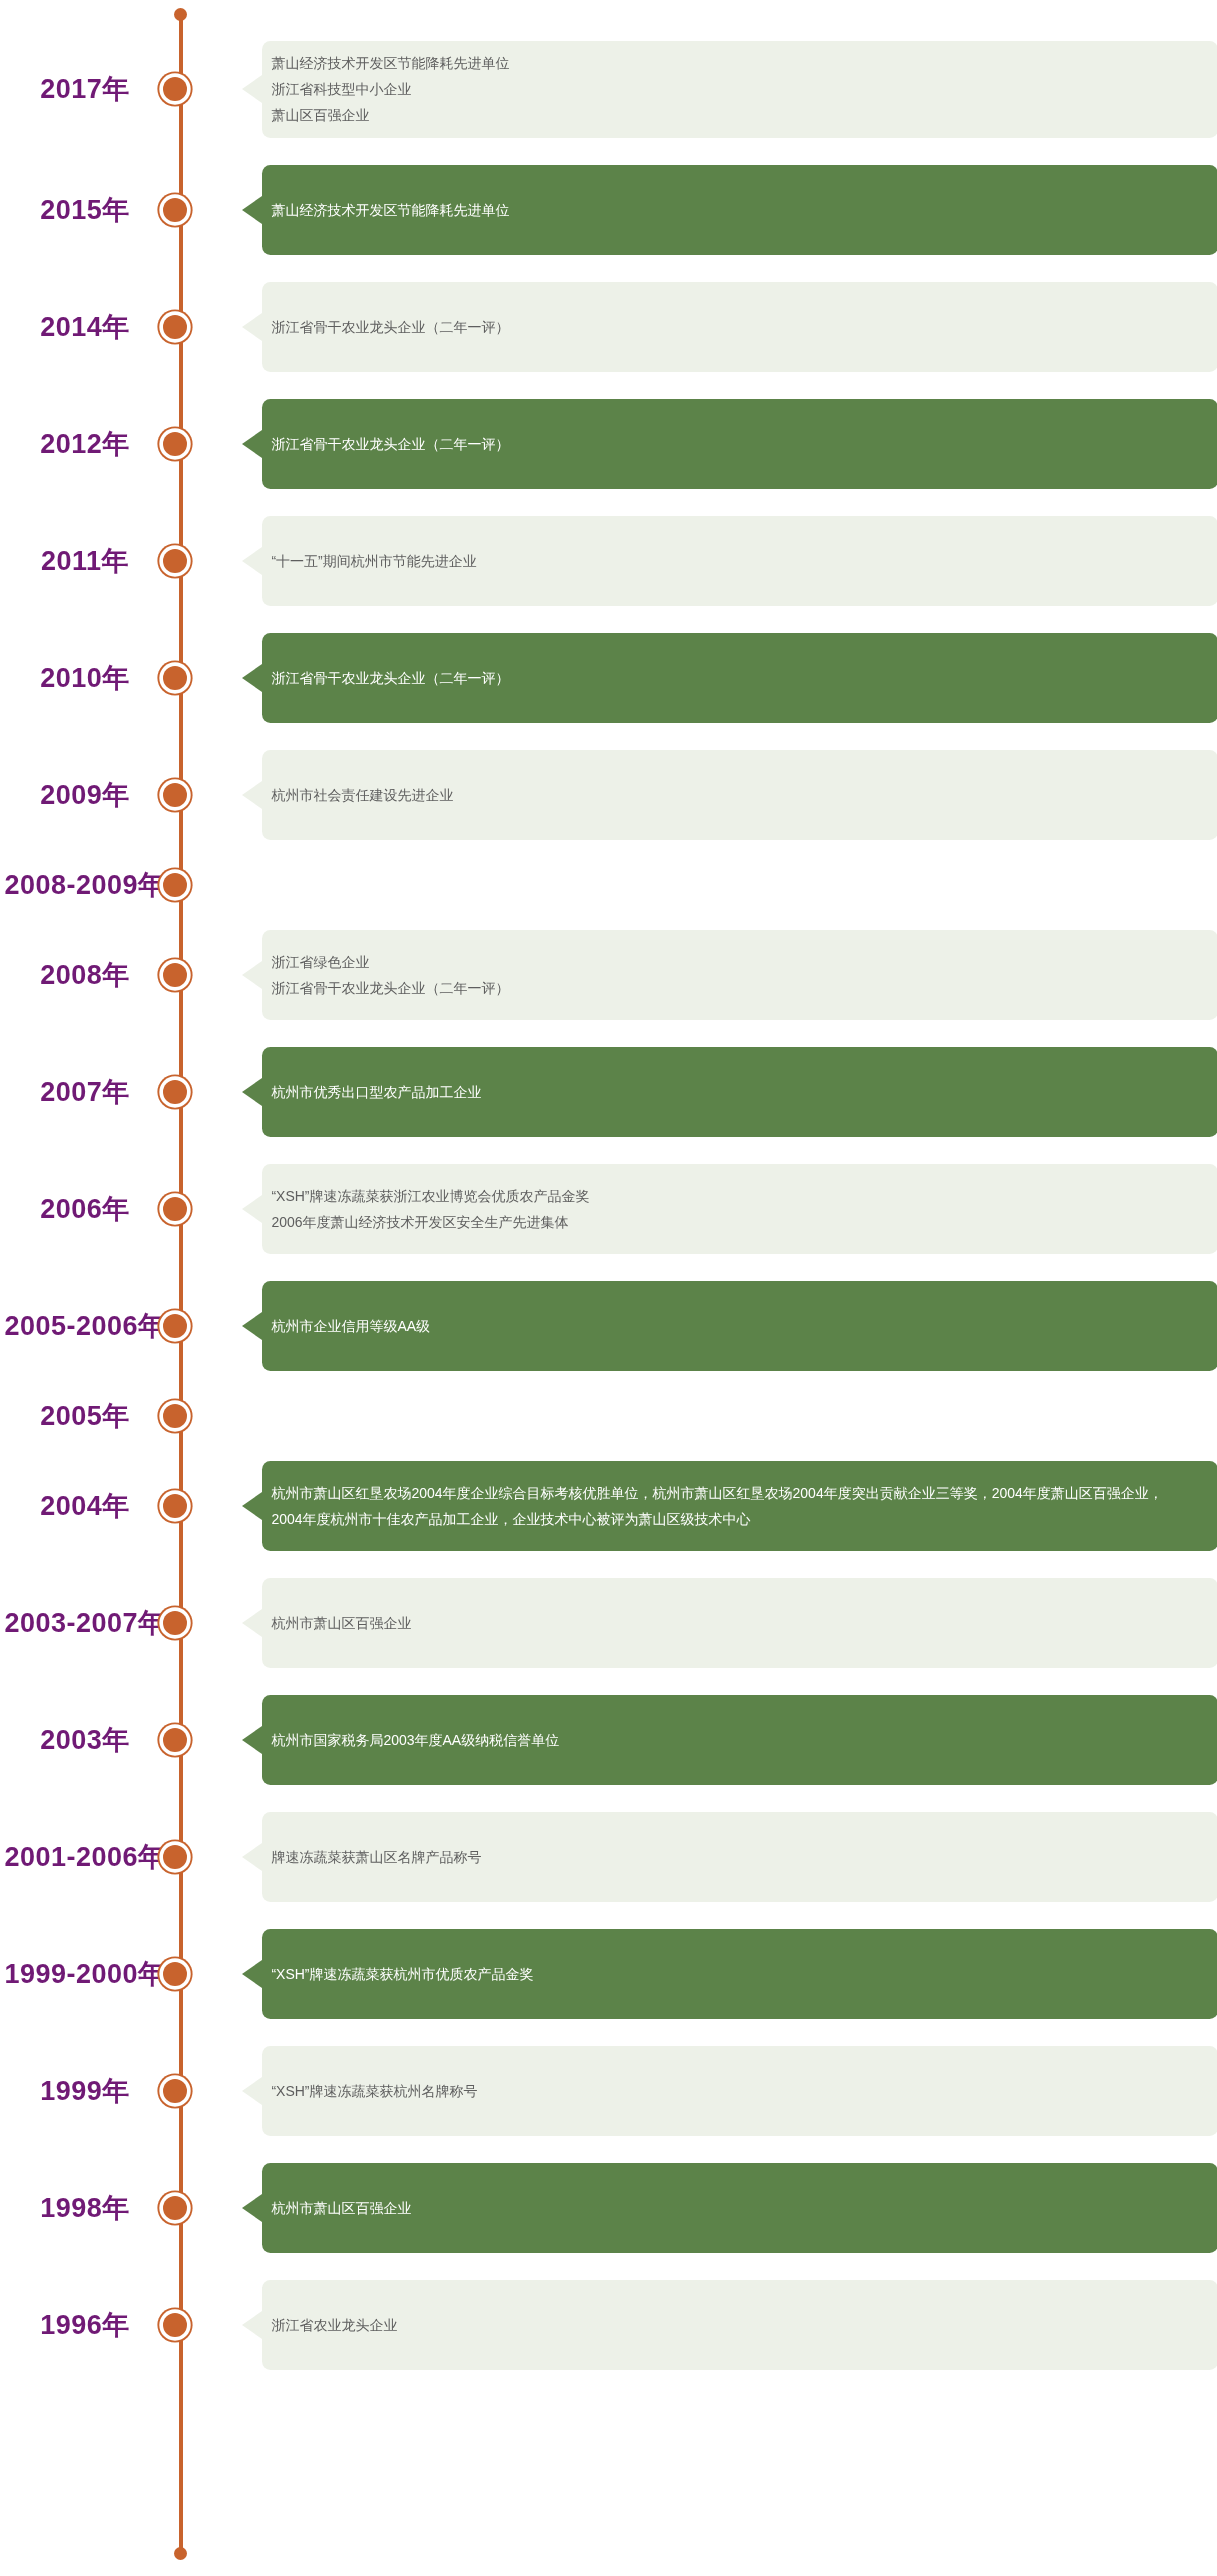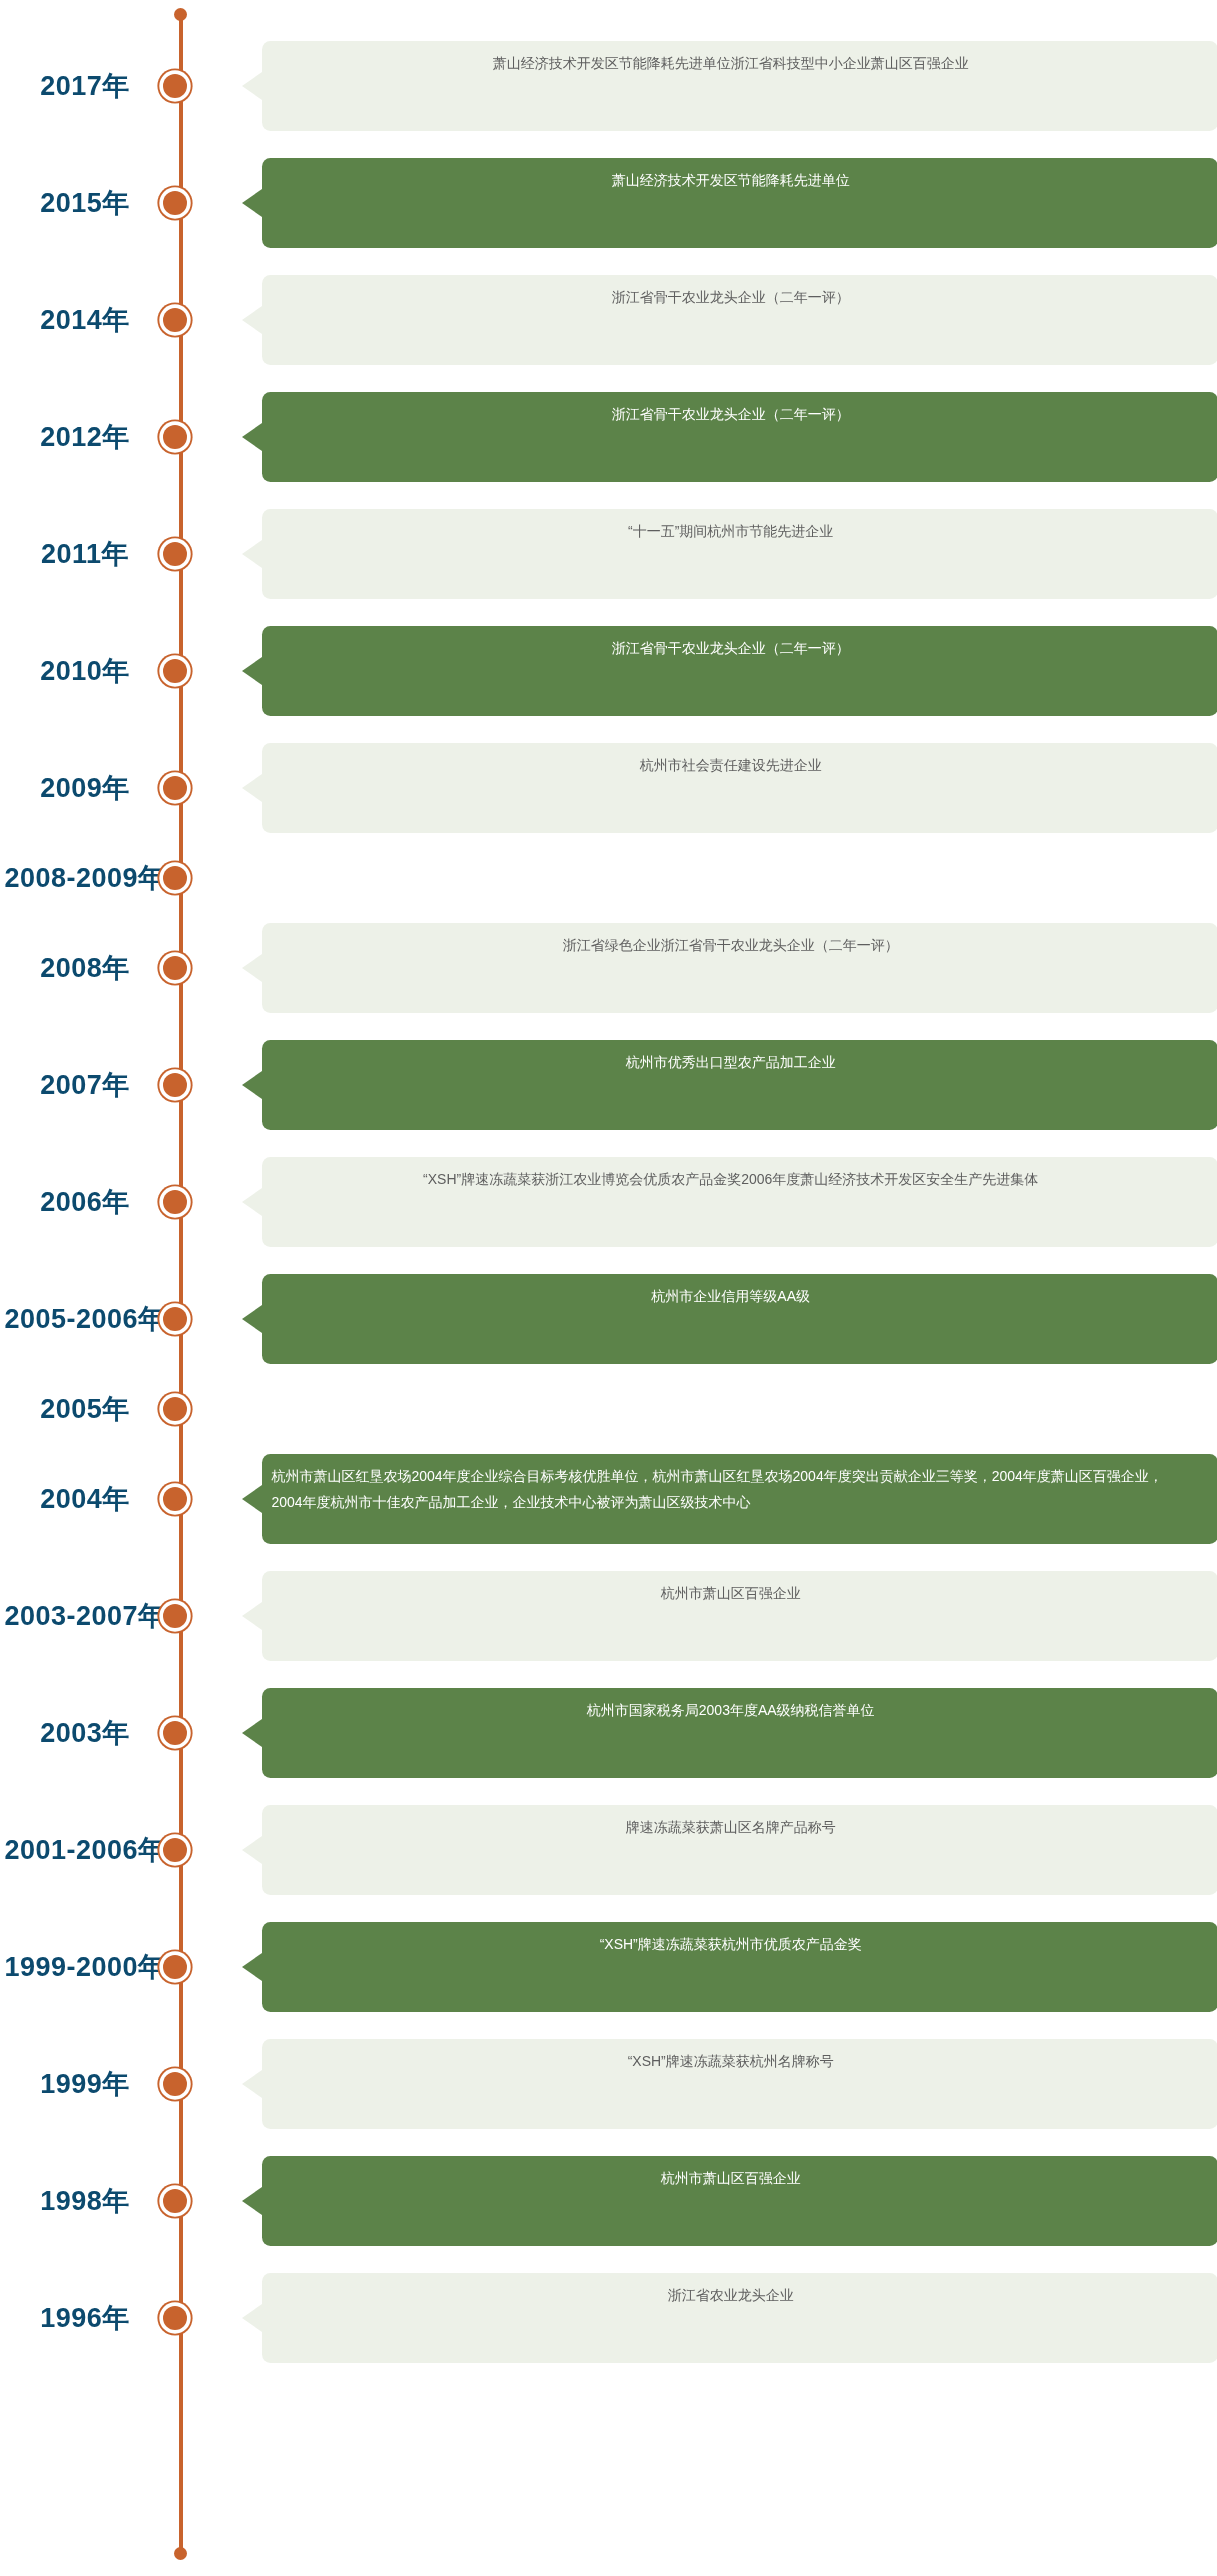--- a/index.html
+++ b/index.html
@@ -48,21 +48,21 @@
     align-items: center;
     margin-bottom: 27px;
   }
 
   .year {
     flex: 0 0 170px;
     width: 170px;
     text-align: center;
     font-size: 27px;
     font-weight: bold;
-    color: #0c4a6e;
+    color: #701a75;
     letter-spacing: 0.5px;
   }
 
   .dotcol {
     flex: 0 0 92px;
     width: 92px;
     position: relative;
     align-self: stretch;
   }
   .node-dot {
@@ -77,21 +77,21 @@
     box-shadow: 0 0 0 3.7px #ffffff, 0 0 0 5.6px #C8632D;
   }
 
   .card {
     flex: 1 1 auto;
     position: relative;
     min-height: 90px;
     border-radius: 8.4px;
     padding: 9.4px 28px 9.4px 9.4px;
     display: flex;
-    flex-direction: row;
+    flex-direction: column;
     justify-content: center;
   }
   .card.light { background: #EDF1E8; }
   .card.green { background: #5C8349; }
 
   .card .arrow {
     position: absolute;
     left: -19.7px;
     top: 50%;
     transform: translateY(-50%);

